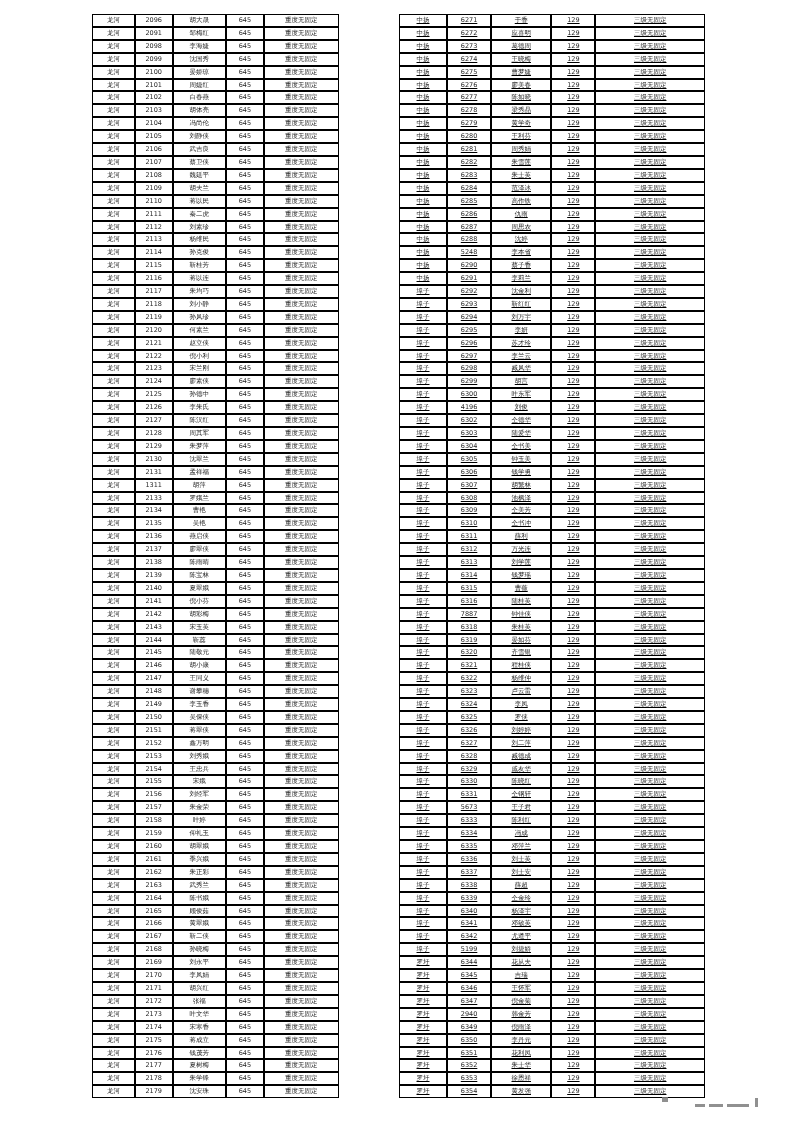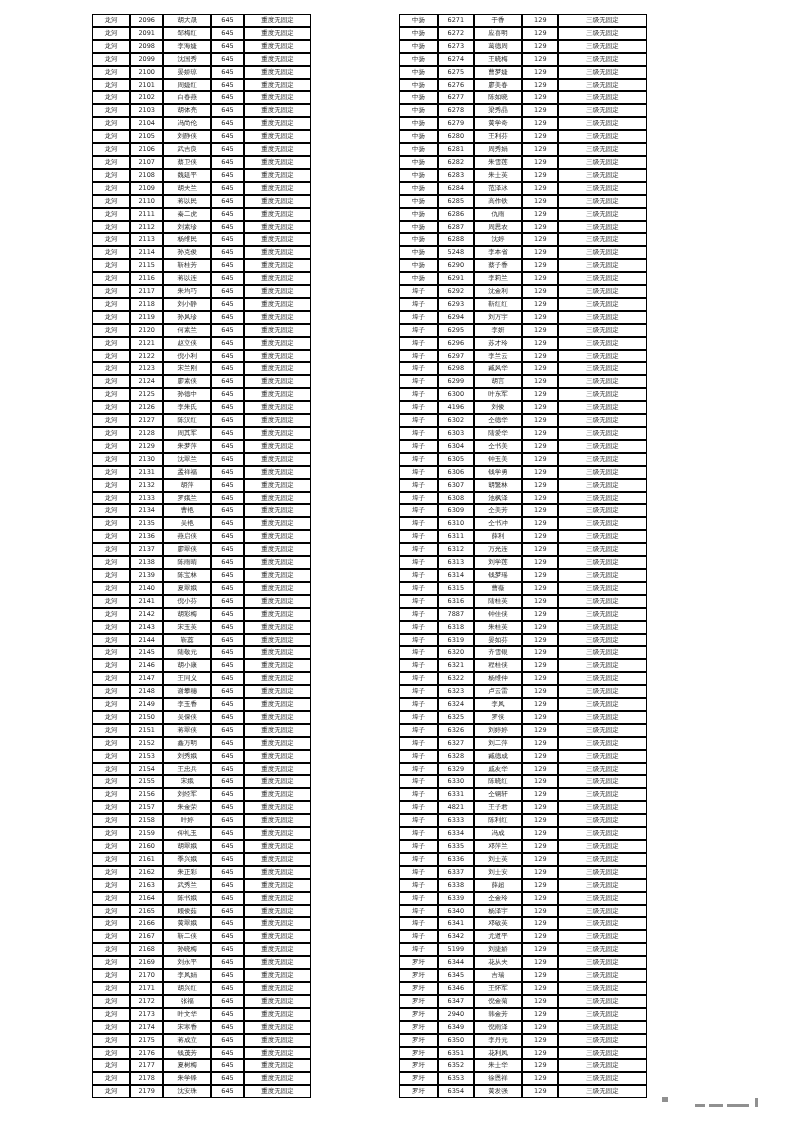--- a/index.html
+++ b/index.html
@@ -13,22 +13,22 @@
     border-collapse:separate;border-spacing:0;table-layout:fixed;width:100%;
   }
   .roster td{
     border:1px solid #000;
     height:10.9px;line-height:10.9px;
     padding:0;margin:0;
     font-size:6.5px;color:#1f1f1f;
     text-align:center;vertical-align:middle;
     white-space:nowrap;overflow:hidden;
   }
-  #table-left{left:92px;width:219px;}
-  #table-right{left:399px;width:248px;}
+  #table-left{left:92px;width:247px;}
+  #table-right{left:399px;width:306px;text-decoration:underline;}
   #table-left col.c-town{width:17.4%;}
   #table-left col.c-seq{width:15.2%;}
   #table-left col.c-name{width:21.7%;}
   #table-left col.c-amount{width:15.2%;}
   #table-left col.c-category{width:30.5%;}
   #table-right col.c-town{width:15.7%;}
   #table-right col.c-seq{width:14.4%;}
   #table-right col.c-name{width:19.7%;}
   #table-right col.c-amount{width:14.4%;}
   #table-right col.c-category{width:35.8%;}
@@ -304,21 +304,21 @@
         </tr>
         <tr>
           <td>龙河</td>
           <td>2131</td>
           <td>孟祥福</td>
           <td>645</td>
           <td>重度无固定</td>
         </tr>
         <tr>
           <td>龙河</td>
-          <td>2132</td>
+          <td>1311</td>
           <td>胡萍</td>
           <td>645</td>
           <td>重度无固定</td>
         </tr>
         <tr>
           <td>龙河</td>
           <td>2133</td>
           <td>罗娥兰</td>
           <td>645</td>
           <td>重度无固定</td>
@@ -1081,21 +1081,21 @@
         </tr>
         <tr>
           <td>埠子</td>
           <td>6331</td>
           <td>仝钢轩</td>
           <td>129</td>
           <td>三级无固定</td>
         </tr>
         <tr>
           <td>埠子</td>
-          <td>4821</td>
+          <td>5673</td>
           <td>王子君</td>
           <td>129</td>
           <td>三级无固定</td>
         </tr>
         <tr>
           <td>埠子</td>
           <td>6333</td>
           <td>陈利红</td>
           <td>129</td>
           <td>三级无固定</td>

